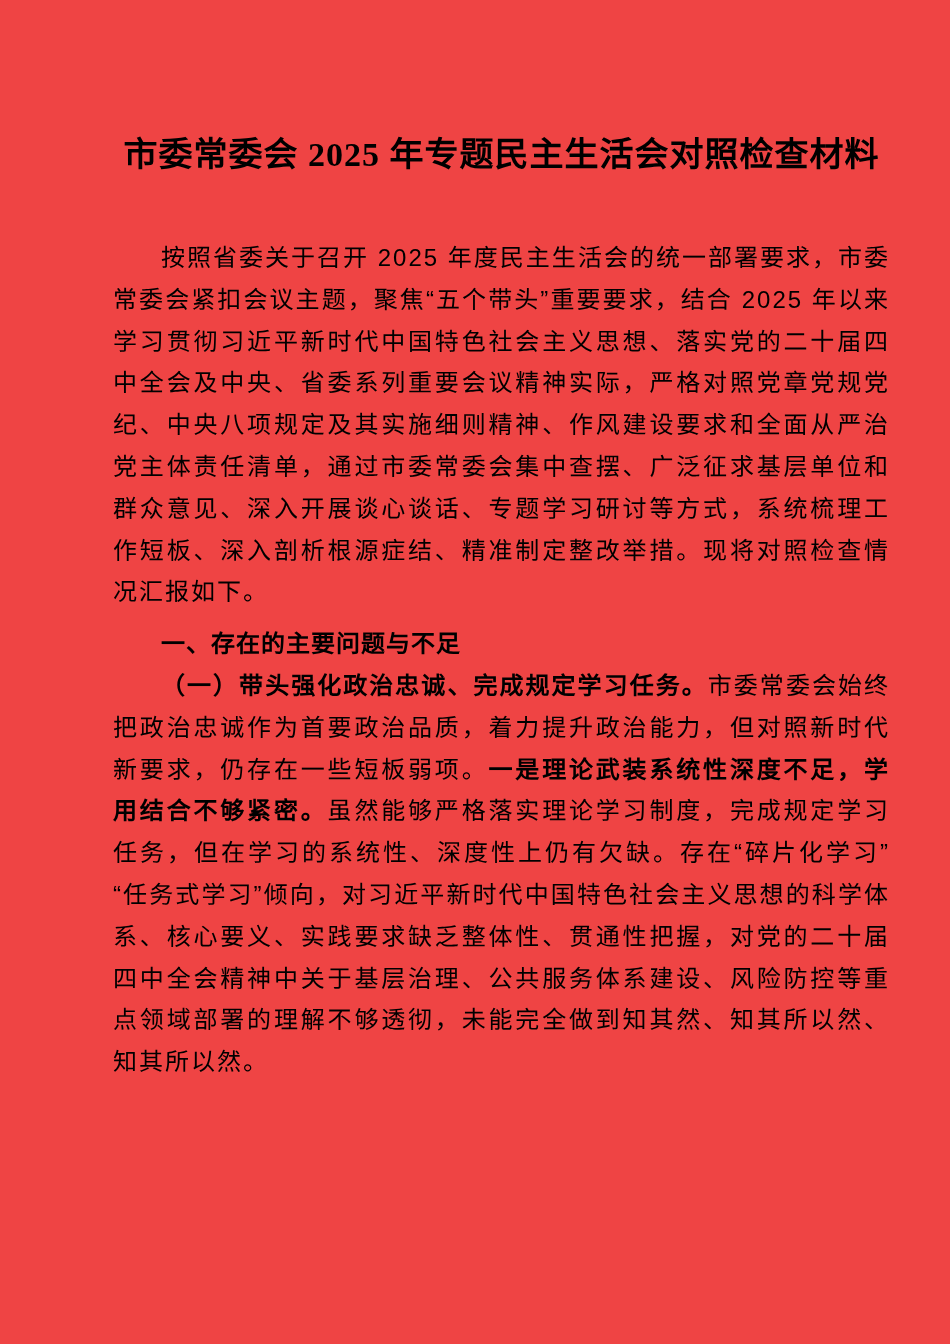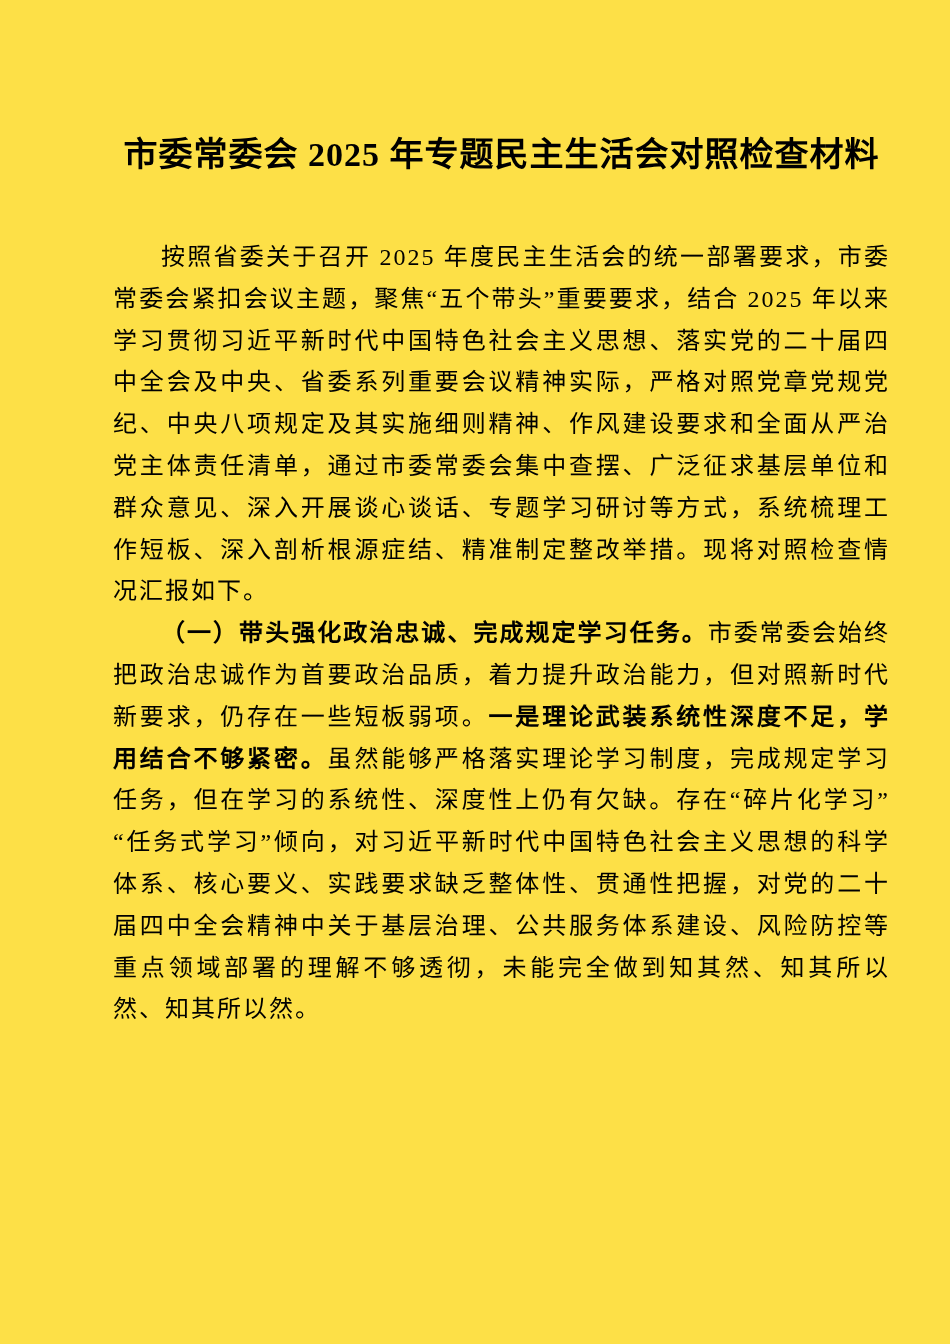--- a/index.html
+++ b/index.html
@@ -5,37 +5,37 @@
   html, body {
     margin: 0;
     padding: 0;
     background: #ffffff;
   }
   .page {
     position: relative;
     width: 950px;
     height: 1344px;
     margin: 0 auto;
-    background: #fde047;
+    background: #ef4444;
     color: #000000;
     box-sizing: border-box;
     padding: 130px 60px 0 113px;
     overflow: hidden;
   }
   .doc-title {
     font-family: "Liberation Serif", "DejaVu Serif", serif;
     font-weight: bold;
     font-size: 34px;
     line-height: 50px;
     letter-spacing: 1px;
     text-align: center;
     margin: 0 0 57px 0;
   }
   .body-para {
-    font-family: Liberation Serif, serif;
+    font-family: Liberation Sans, sans-serif;
     font-size: 24px;
     line-height: 41.8px;
     letter-spacing: 2px;
     text-align: justify;
     text-indent: 2em;
     margin: 0;
   }
   .section-heading {
     font-family: "Liberation Sans", "DejaVu Sans", sans-serif;
     font-weight: bold;
@@ -51,16 +51,17 @@
 </style>
 </head>
 <body>
 
 <div class="page">
 
   <h1 class="doc-title">市委常委会 2025 年专题民主生活会对照检查材料</h1>
 
   <p class="body-para"><span>按照省委关于召开 2025 年度民主生活会的统一部署要求，市委常委会紧扣会议主题，聚焦“五个带头”重要要求，结合 2025 年以来学习贯彻习近平新时代中国特色社会主义思想、落实党的二十届四中全会及中央、省委系列重要会议精神实际，严格对照党章党规党纪、中央八项规定及其实施细则精神、作风建设要求和全面从严治党主体责任清单，通过市委常委会集中查摆、广泛征求基层单位和群众意见、深入开展谈心谈话、专题学习研讨等方式，系统梳理工作短板、深入剖析根源症结、精准制定整改举措。现将对照检查情况汇报如下。</span></p>
 
+  <h2 class="section-heading">一、存在的主要问题与不足</h2>
 
   <p class="body-para"><span class="bold-run">（一）带头强化政治忠诚、完成规定学习任务。</span><span>市委常委会始终把政治忠诚作为首要政治品质，着力提升政治能力，但对照新时代新要求，仍存在一些短板弱项。</span><span class="bold-run">一是理论武装系统性深度不足，学用结合不够紧密。</span><span>虽然能够严格落实理论学习制度，完成规定学习任务，但在学习的系统性、深度性上仍有欠缺。存在“碎片化学习”“任务式学习”倾向，对习近平新时代中国特色社会主义思想的科学体系、核心要义、实践要求缺乏整体性、贯通性把握，对党的二十届四中全会精神中关于基层治理、公共服务体系建设、风险防控等重点领域部署的理解不够透彻，未能完全做到知其然、知其所以然、知其所以然。</span></p>
 
 </div>
 
 </body></html>

